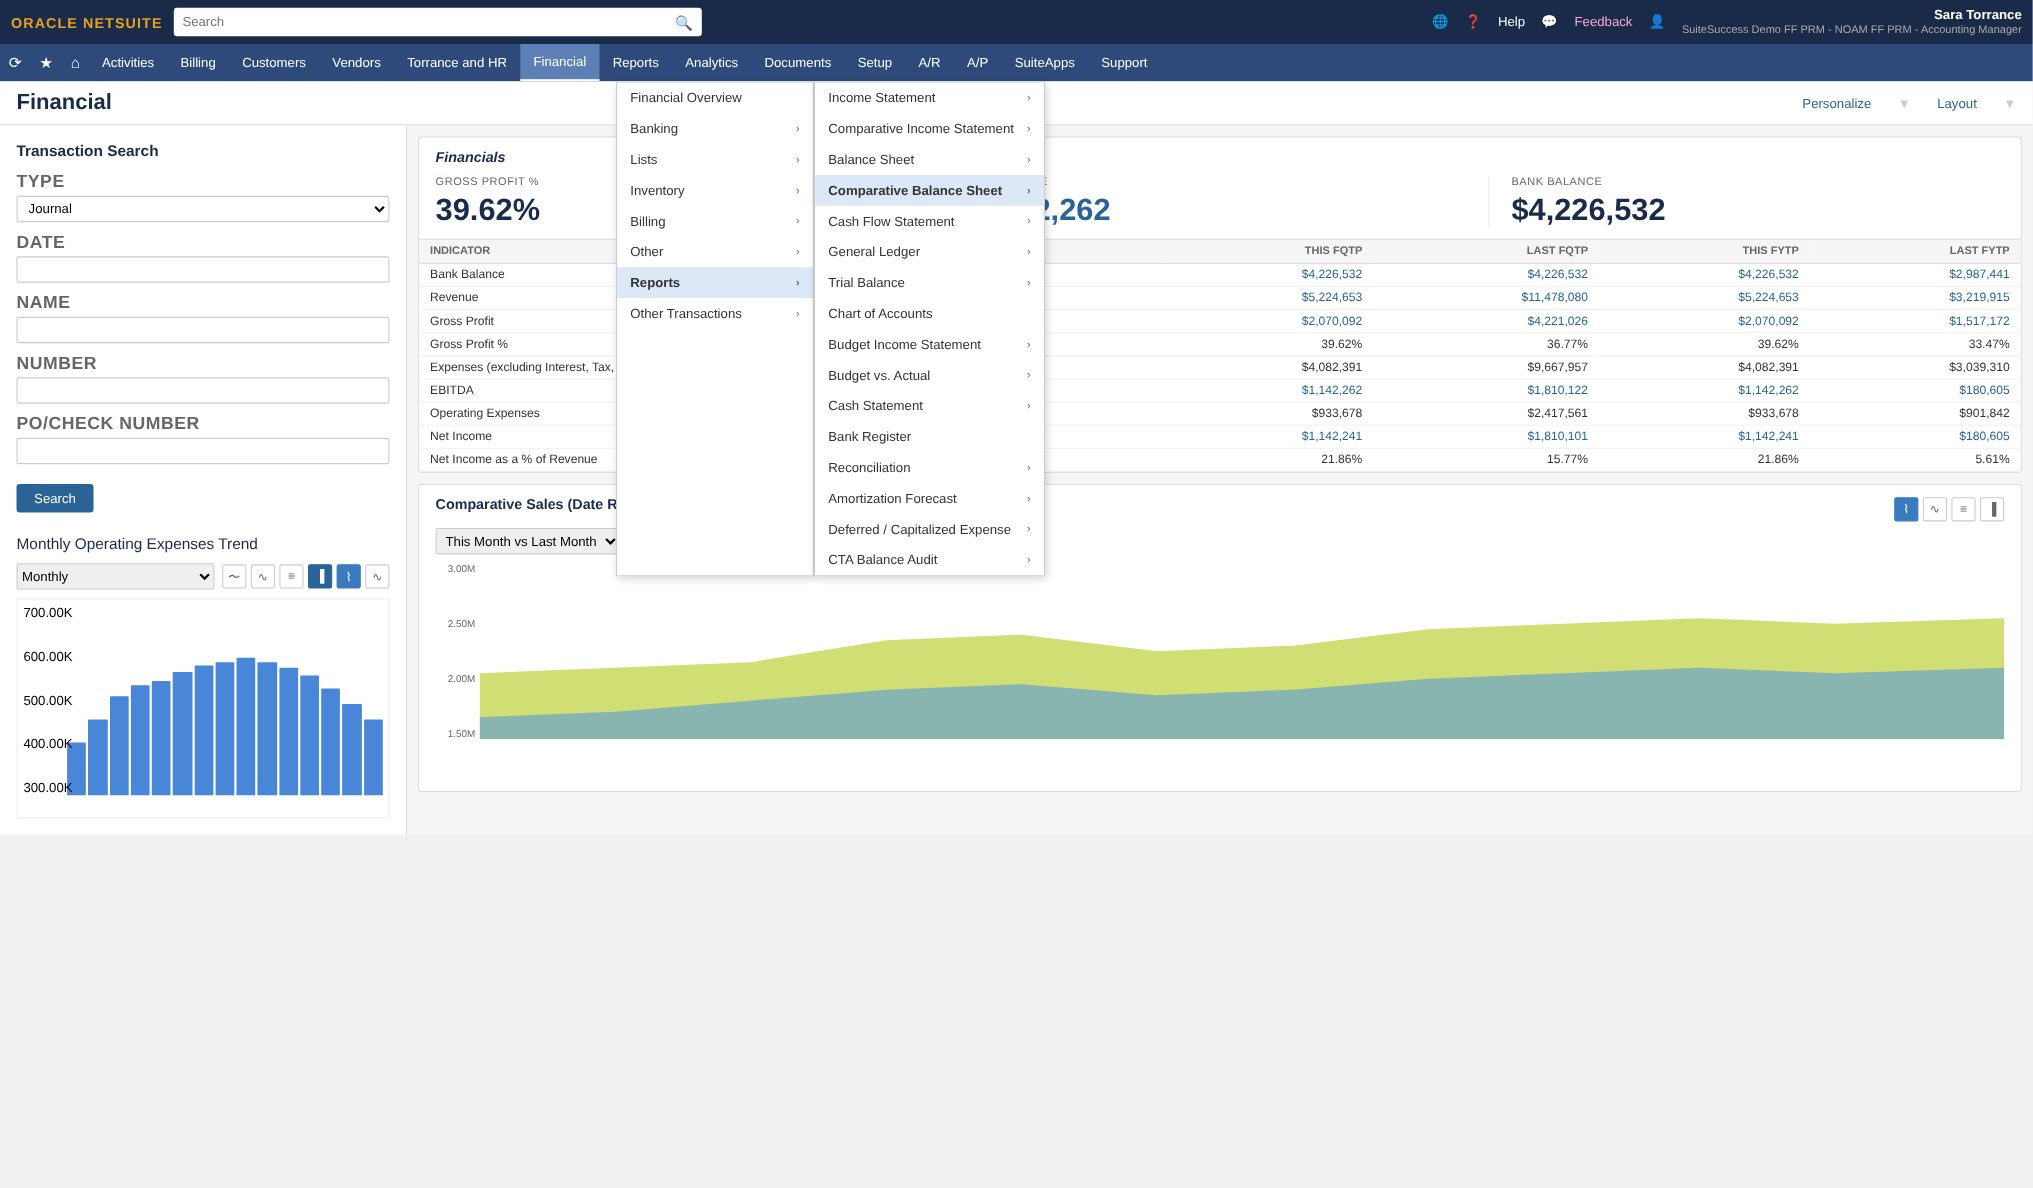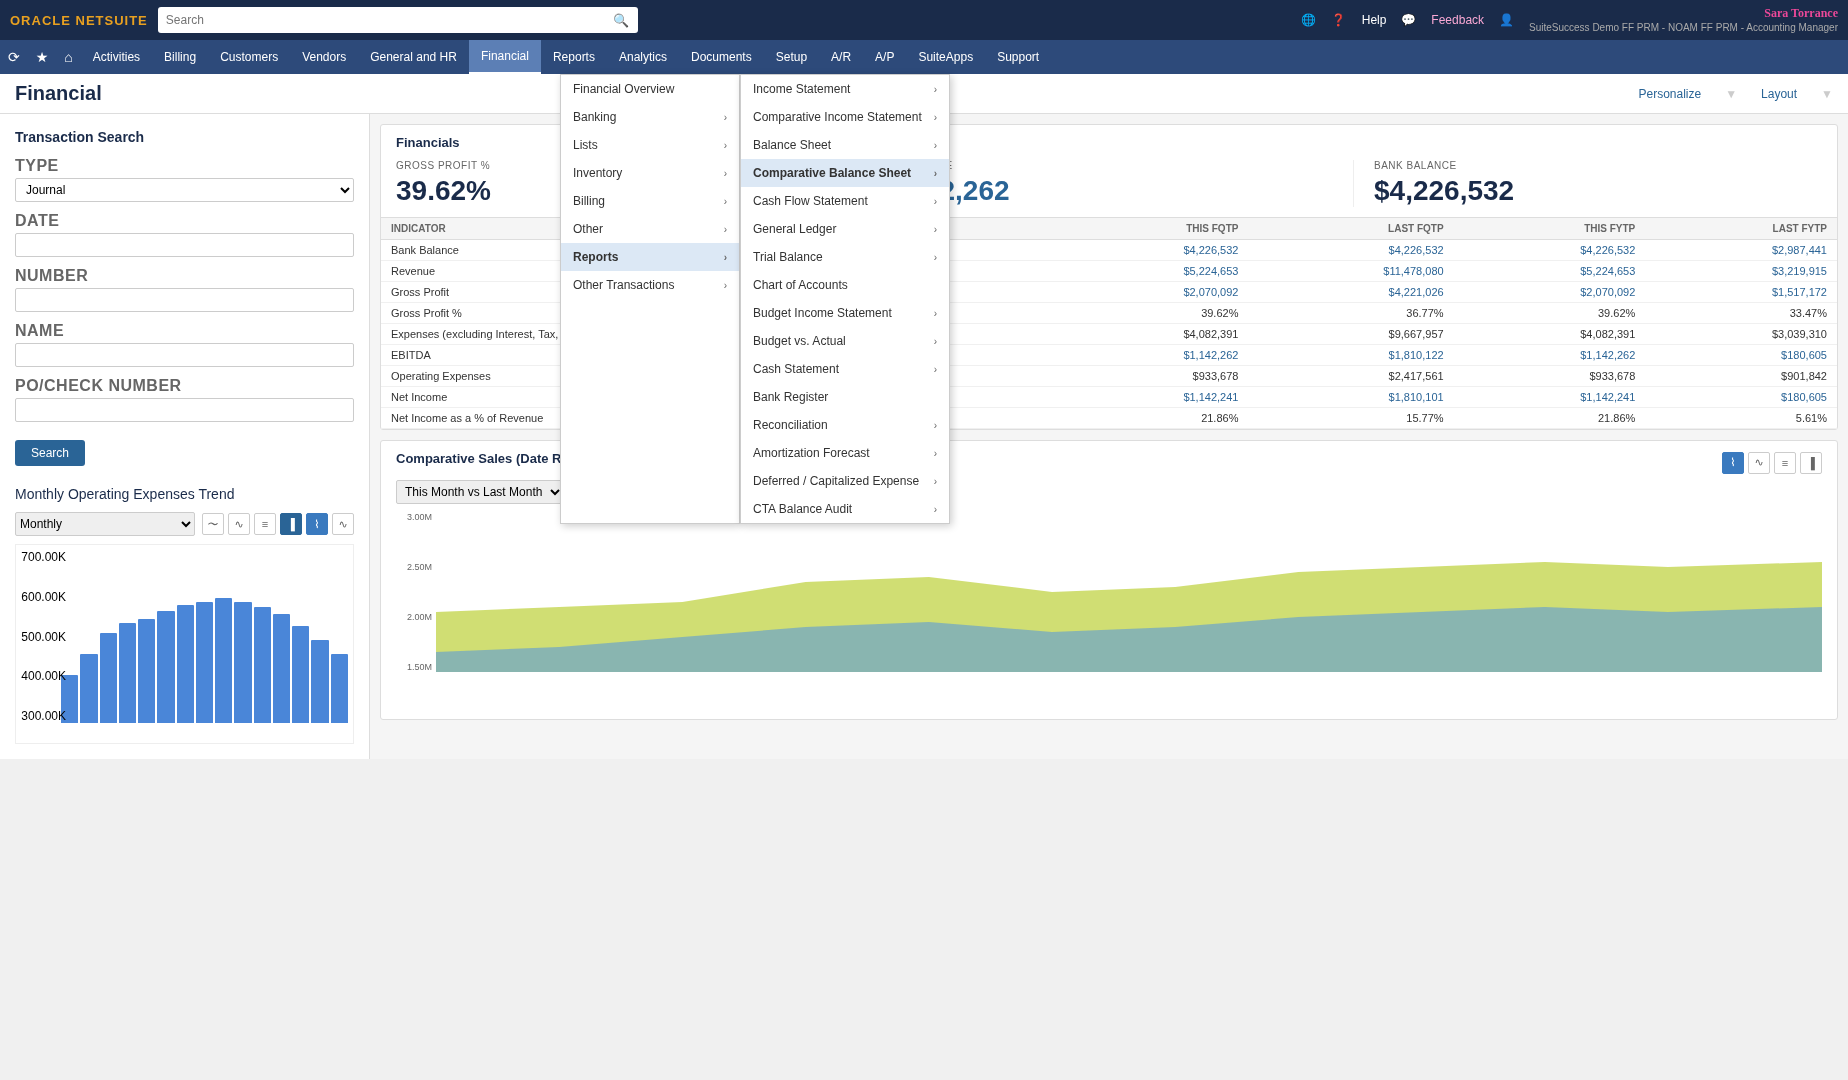--- a/index.html
+++ b/index.html
@@ -43,21 +43,21 @@
     .top-right {
       margin-left: auto;
       display: flex;
       align-items: center;
       gap: 15px;
       color: white;
       font-size: 12px;
     }
     .top-right .icon-btn { cursor: pointer; color: #ccc; }
     .user-info { text-align: right; line-height: 1.3; }
-    .user-info .name { font-weight: bold; color: #ec4899; font-size: 12px; font-family: Liberation Serif, serif; }
+    .user-info .name { font-weight: bold; color: #ffffff; font-size: 12px; }
     .user-info .sub { color: #aaa; font-size: 10px; }
 
     
     .nav-bar {
       background: #2d4a7a;
       height: 34px;
       display: flex;
       align-items: stretch;
     }
     .nav-icon { color: white; padding: 0 8px; display: flex; align-items: center; font-size: 14px; cursor: pointer; }
@@ -209,20 +209,21 @@
       border: 1px solid #ddd;
       border-radius: 3px;
       margin-bottom: 10px;
       position: relative;
     }
     .card-title {
       font-size: 13px;
       font-weight: bold;
       color: #1a2b4a;
       padding: 10px 15px 5px;
+      font-style: italic;
     }
     .financials-metrics {
       display: flex;
       padding: 5px 15px 10px;
       gap: 20px;
     }
     .metric { flex: 1; }
     .metric-label { font-size: 10px; color: #666; text-transform: uppercase; letter-spacing: 0.5px; margin-bottom: 4px; }
     .metric-value { font-size: 28px; font-weight: bold; color: #1a2b4a; }
     .metric-value.blue { color: #2a6496; }
@@ -347,21 +348,21 @@
 </div>
 
 <div class="nav-bar">
   <div class="nav-icon">⟳</div>
   <div class="nav-icon">★</div>
   <div class="nav-icon">⌂</div>
   <div class="nav-item">Activities</div>
   <div class="nav-item">Billing</div>
   <div class="nav-item">Customers</div>
   <div class="nav-item">Vendors</div>
-  <div class="nav-item">General and HR</div>
+  <div class="nav-item">Torrance and HR</div>
   <div class="nav-item financial-active">Financial</div>
   <div class="nav-item">Reports</div>
   <div class="nav-item">Analytics</div>
   <div class="nav-item">Documents</div>
   <div class="nav-item">Setup</div>
   <div class="nav-item">A/R</div>
   <div class="nav-item">A/P</div>
   <div class="nav-item">SuiteApps</div>
   <div class="nav-item">Support</div>
 </div>
@@ -385,25 +386,25 @@
         <label class="form-label">TYPE</label>
         <select class="form-select">
           <option>Journal</option>
         </select>
       </div>
       <div class="form-group">
         <label class="form-label">DATE</label>
         <input type="text" class="form-control" style="">
       </div>
       <div class="form-group">
+        <label class="form-label">NAME</label>
+        <input type="text" class="form-control" style="">
+      </div>
+      <div class="form-group">
         <label class="form-label">NUMBER</label>
-        <input type="text" class="form-control" style="">
-      </div>
-      <div class="form-group">
-        <label class="form-label">NAME</label>
         <input type="text" class="form-control" style="">
       </div>
       <div class="form-group">
         <label class="form-label">PO/CHECK NUMBER</label>
         <input type="text" class="form-control" style="">
       </div>
       <button class="search-btn">Search</button>
     </div>
 
     <div class="monthly-trend">

